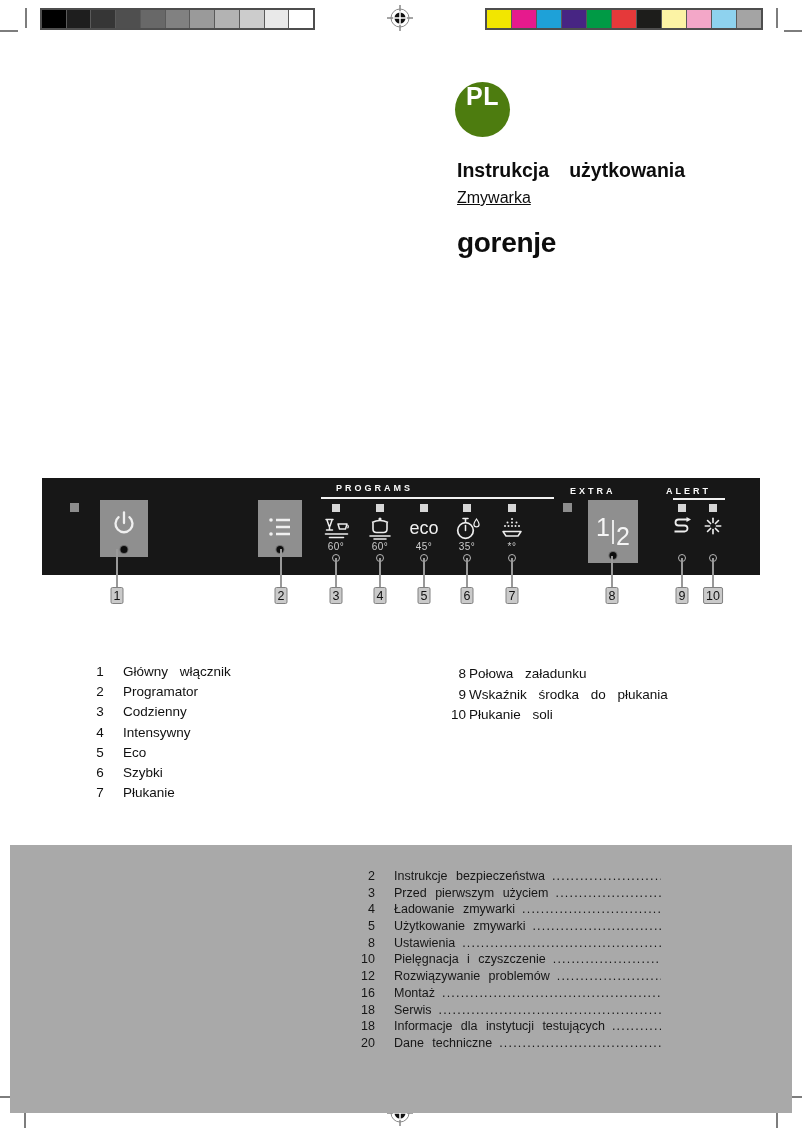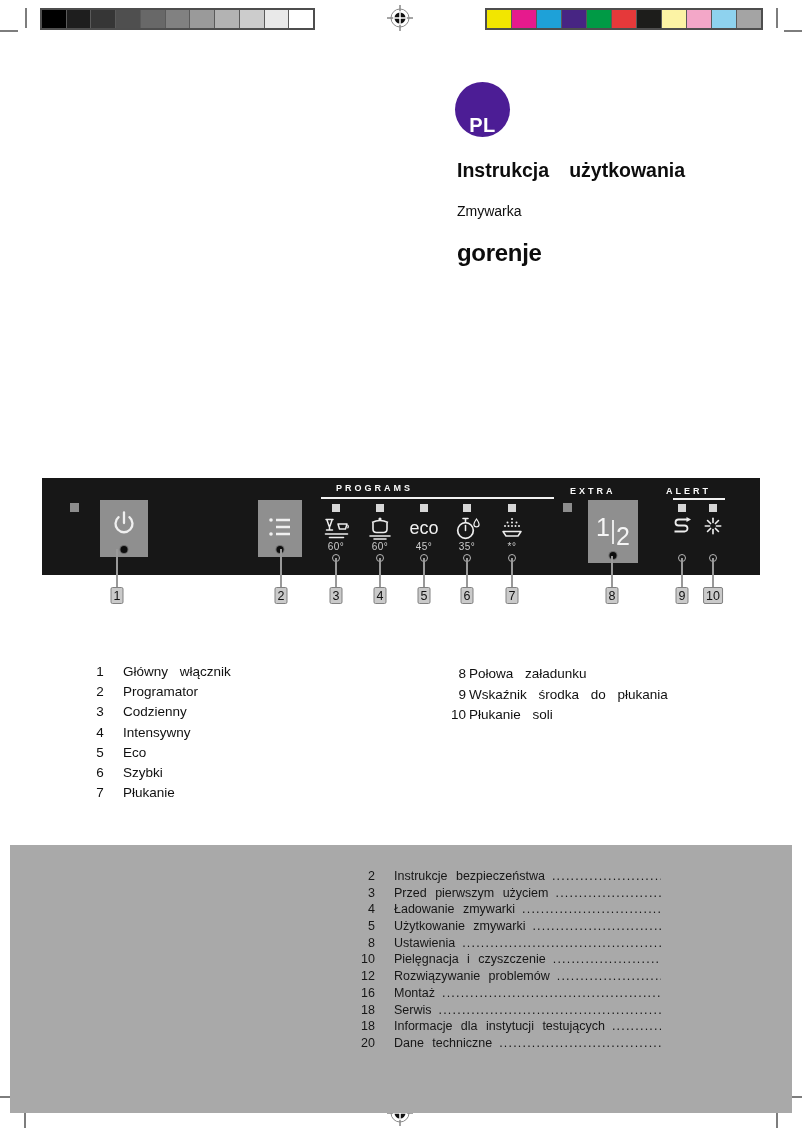--- a/index.html
+++ b/index.html
@@ -10,27 +10,27 @@
   .calbar{position:absolute;top:8px;height:22px;display:flex;border:2px solid #4e4e4e;background:#fff;box-sizing:border-box;}
   .calbar-gray{left:40px;width:275px;}
   .calbar-color{left:485px;width:278px;}
   .sw{flex:1;border-right:1px solid #5a5a5a;}
   .sw:last-child{border-right:none;}
   .crop{position:absolute;background:#7d7d7d;}
   .regmark{position:absolute;}
 
   
   .pl-badge{position:absolute;left:455px;top:82px;width:55px;height:55px;border-radius:50%;
-            background:#4c1d95;color:#ffffff;font-weight:bold;font-size:20px;letter-spacing:.5px;
-            display:flex;align-items:flex-end;justify-content:center;}
+            background:#4d7c0f;color:#ffffff;font-weight:bold;font-size:25px;letter-spacing:.5px;
+            display:flex;align-items:flex-start;justify-content:center;}
   .titleblock{position:absolute;left:457px;top:159px;color:#0d0d0d;}
   .title{font-size:19.5px;font-weight:bold;}
   .title .t2{margin-left:20px;}
-  .product,.model{font-size:14px;margin-top:21px;}
-  .brand{font-size:24px;font-weight:bold;margin-top:20px;letter-spacing:-.3px;}
+  .product,.model{font-size:16px;margin-top:7px;text-decoration:underline;}
+  .brand{font-size:28px;font-weight:bold;margin-top:20px;letter-spacing:-.3px;}
 
   
   .panel{position:absolute;left:42px;top:478px;width:718px;height:97px;background:#171717;}
   .indsq{position:absolute;width:9px;height:9px;background:#8d8d8d;}
   .pbtn{position:absolute;background:#8f8f8f;display:flex;justify-content:center;align-items:flex-start;}
   .btn-led{position:absolute;left:50%;transform:translateX(-50%);bottom:4px;width:7px;height:7px;
            border-radius:50%;background:#0d0d0d;box-shadow:0 0 0 1px #6a6a6a;}
   .sec-label{position:absolute;color:#fafafa;font-size:9px;font-weight:bold;letter-spacing:3px;}
   .sec-line{position:absolute;height:2px;background:#f2f2f2;}
   .pcol{position:absolute;top:26px;height:58px;display:flex;flex-direction:column;align-items:center;}

